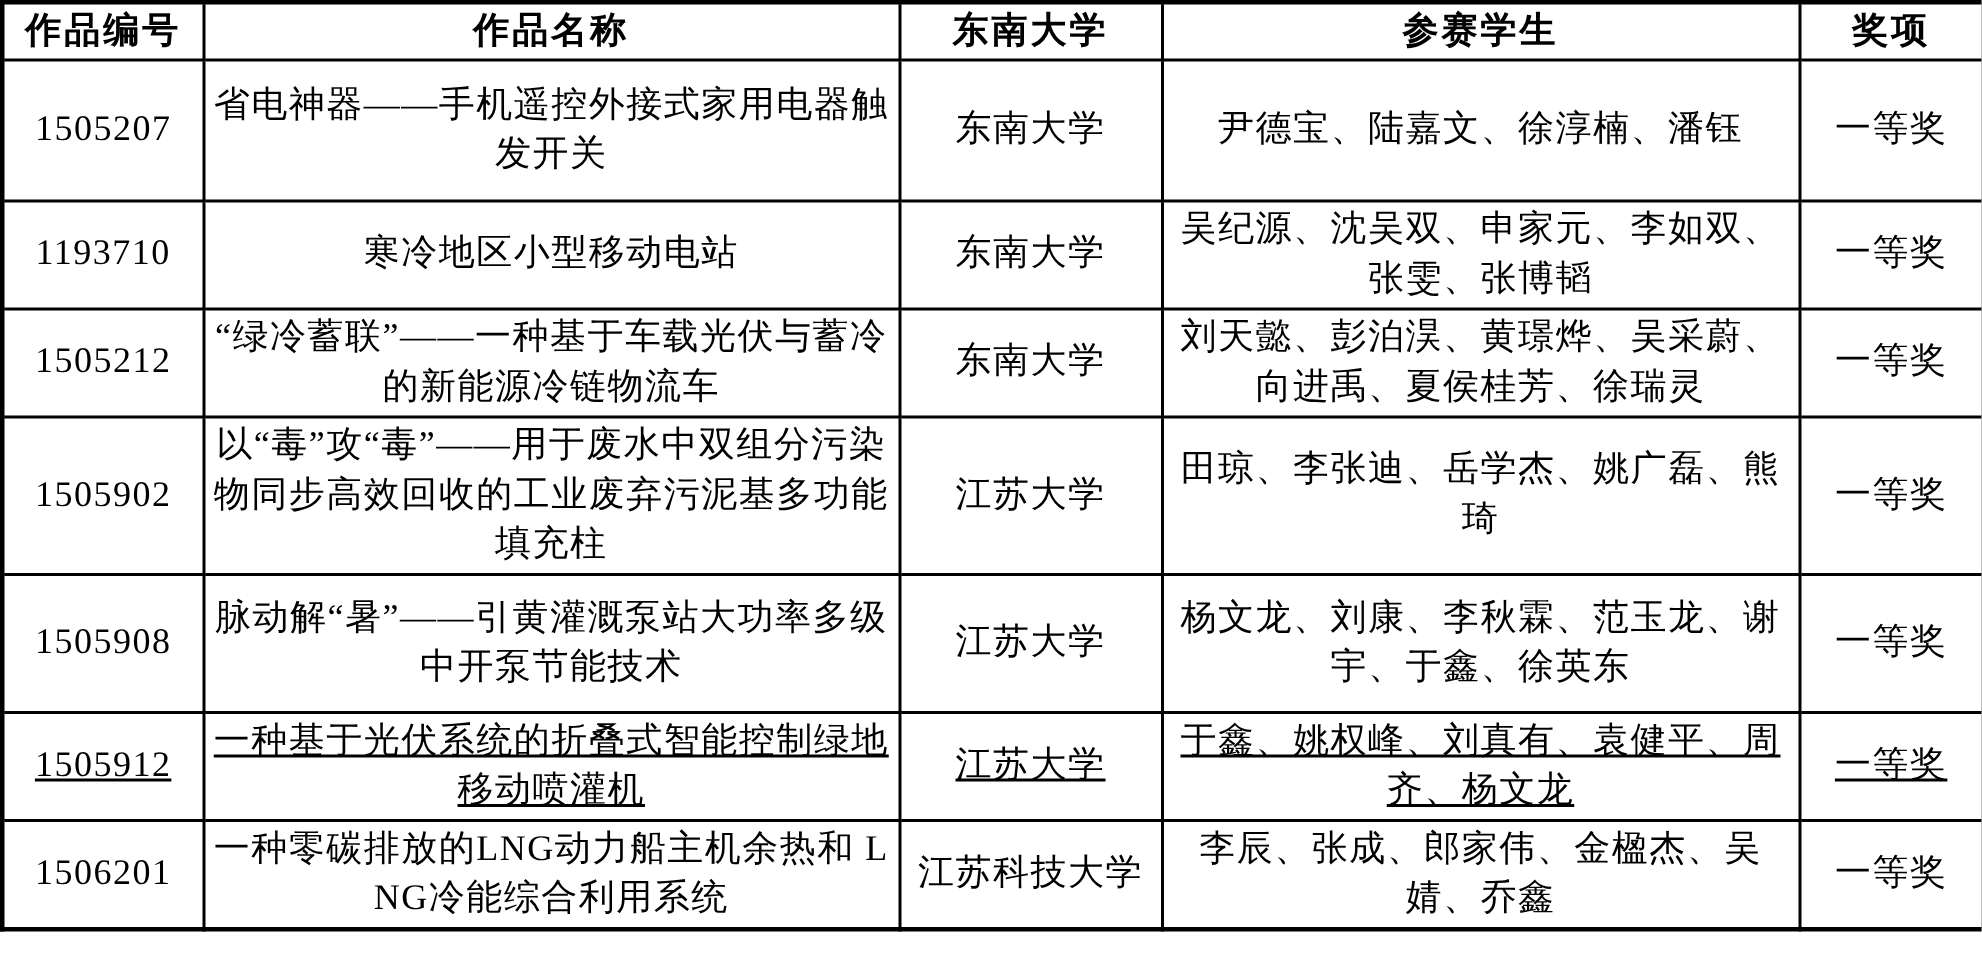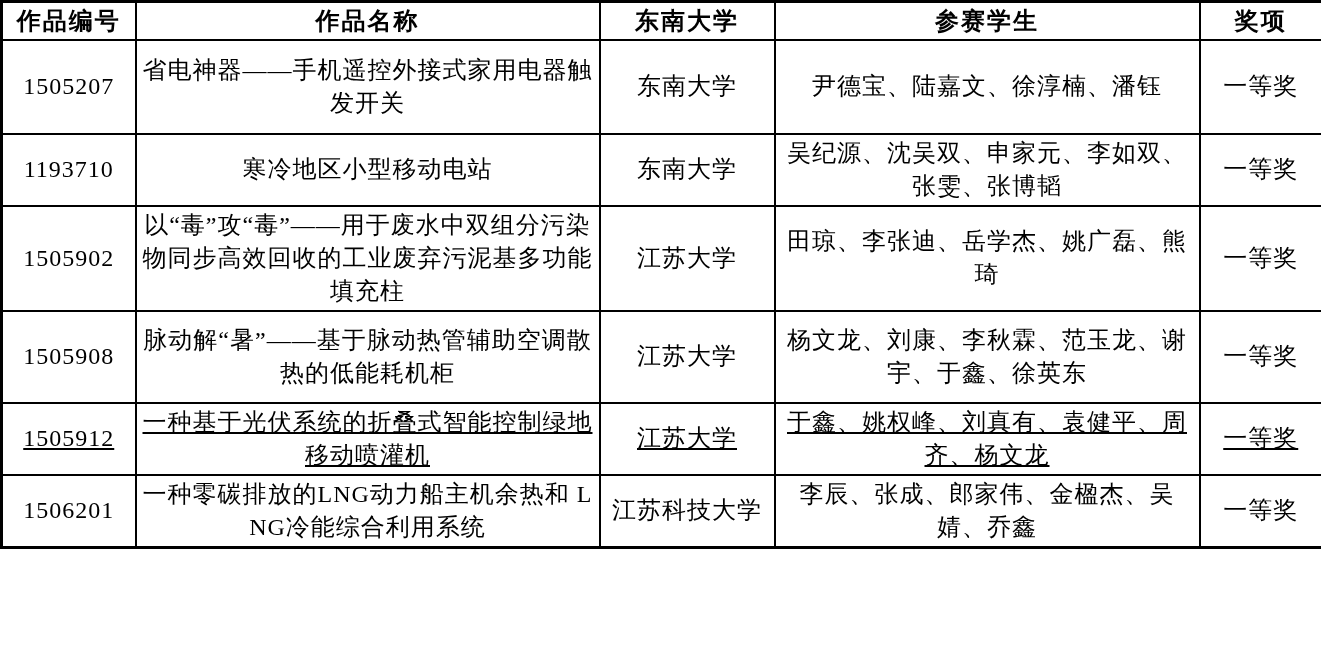--- a/index.html
+++ b/index.html
@@ -76,30 +76,37 @@
       <td>尹德宝、陆嘉文、徐淳楠、潘钰</td>
       <td>一等奖</td>
     </tr>
     <tr class="r1">
       <td>1193710</td>
       <td>寒冷地区小型移动电站</td>
       <td>东南大学</td>
       <td>吴纪源、沈吴双、申家元、李如双、张雯、张博韬</td>
       <td>一等奖</td>
     </tr>
+    <tr class="r2">
+      <td>1505212</td>
+      <td>“绿冷蓄联”——一种基于车载光伏与蓄冷的新能源冷链物流车</td>
+      <td>东南大学</td>
+      <td>刘天懿、彭泊淏、黄璟烨、吴采蔚、向进禹、夏侯桂芳、徐瑞灵</td>
+      <td>一等奖</td>
+    </tr>
     <tr class="r3">
       <td>1505902</td>
       <td>以“毒”攻“毒”——用于废水中双组分污染物同步高效回收的工业废弃污泥基多功能填充柱</td>
       <td>江苏大学</td>
       <td>田琼、李张迪、岳学杰、姚广磊、熊琦</td>
       <td>一等奖</td>
     </tr>
     <tr class="r5">
       <td>1505908</td>
-      <td>脉动解“暑”——基于脉动热管辅助空调散热的低能耗机柜</td>
+      <td>脉动解“暑”——引黄灌溉泵站大功率多级中开泵节能技术</td>
       <td>江苏大学</td>
       <td>杨文龙、刘康、李秋霖、范玉龙、谢宇、于鑫、徐英东</td>
       <td>一等奖</td>
     </tr>
     <tr class="r6">
       <td>1505912</td>
       <td>一种基于光伏系统的折叠式智能控制绿地移动喷灌机</td>
       <td>江苏大学</td>
       <td>于鑫、姚权峰、刘真有、袁健平、周齐、杨文龙</td>
       <td>一等奖</td>

